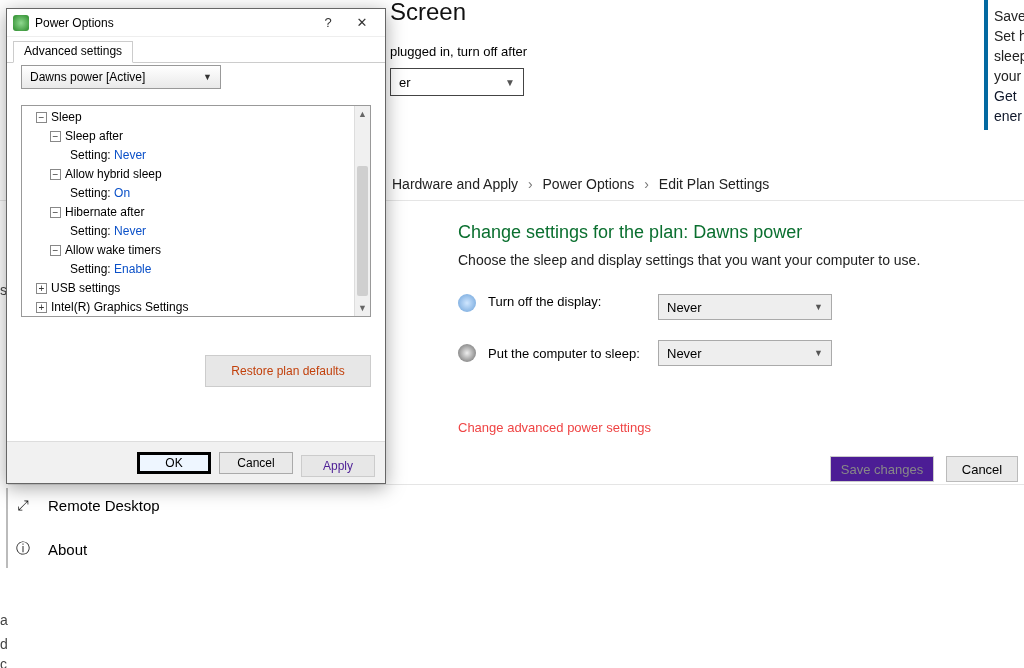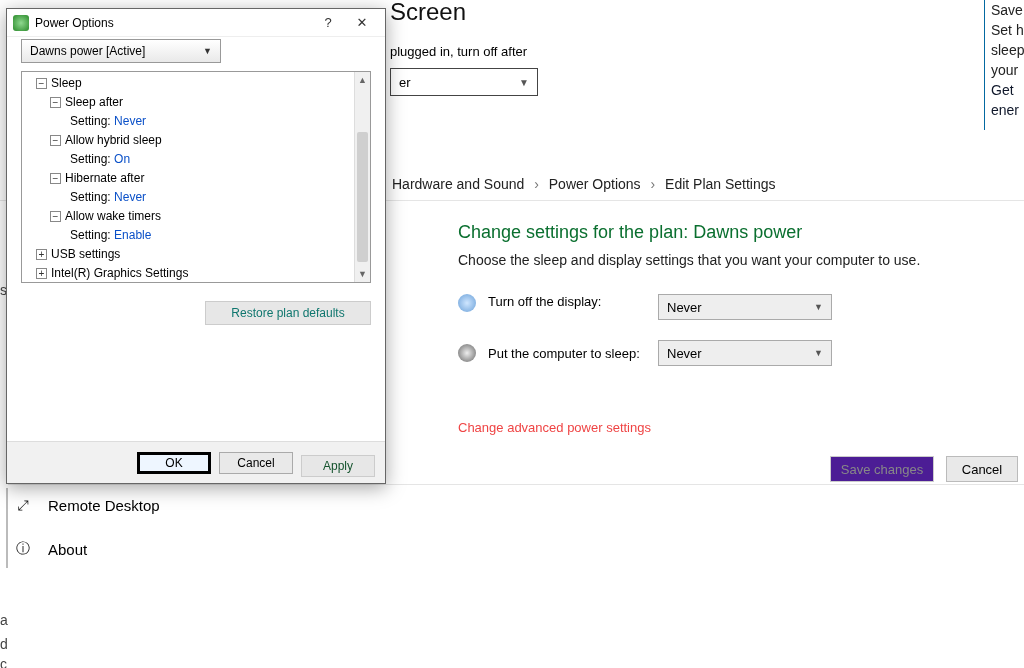--- a/index.html
+++ b/index.html
@@ -3,27 +3,27 @@
 <meta charset="utf-8">
 <style>
   * { box-sizing: border-box; font-family: "Segoe UI", Arial, sans-serif; }
   body { margin:0; padding:0; width:1024px; height:668px; background:#fff; overflow:hidden; position:relative; font-size:13px; color:#000; }
 
   
   .bg { position:absolute; inset:0; }
 
   .top-frag { position:absolute; left:390px; top:-2px; font-size:24px; color:#111; }
   .top-label { position:absolute; left:390px; top:44px; }
-  .top-select { position:absolute; left:390px; top:68px; width:148px; height:28px;
+  .top-select { position:absolute; left:390px; top:68px; width:134px; height:28px;
     border:1px solid #444; background:#fff; display:flex; align-items:center;
     justify-content:space-between; padding:0 8px; }
   .top-select .chev { font-size:10px; color:#555; }
 
   .right-links { position:absolute; right:0; top:0; width:40px; text-align:left;
-    font-size:14px; color:#222; border-left:1px solid #0369a1; height:130px; padding:2px 0 0 6px; }
+    font-size:14px; color:#222; border-left:4px solid #0369a1; height:130px; padding:8px 0 0 6px; }
   .right-links div { margin-bottom:4px; overflow:hidden; white-space:nowrap; }
   .right-links .linkish { color:#0f172a; }
 
   .breadcrumb { position:absolute; left:392px; top:176px; font-size:14px; color:#222; }
   .breadcrumb .sep { color:#777; margin:0 6px; }
   .bc-div { position:absolute; left:0; right:0; top:200px; border-top:1px solid #e5e5e5; }
 
   .plan-head { position:absolute; left:458px; top:222px; font-size:18px; color:#0a6f2f; }
   .plan-sub  { position:absolute; left:458px; top:252px; font-size:14px; color:#222; }
 
@@ -65,44 +65,44 @@
   .hint { display:flex; padding:14px 14px 10px 18px; }
   .hint-ico { width:36px; height:36px; background:radial-gradient(#9fe39f,#2a8a2a);
     border-radius:6px; margin-right:10px; flex:0 0 auto; }
   .hint-text { font-size:12px; line-height:1.35; color:#222; }
 
   .plan-select { margin:2px 0 8px 14px; width:200px; height:24px; border:1px solid #999;
     background:linear-gradient(#fff,#e9e9e9); display:flex; align-items:center;
     justify-content:space-between; padding:0 8px; font-size:12px; }
   .plan-select .chev { font-size:9px; color:#333; }
 
-  .tree-wrap { margin:8px 14px; border:1px solid #999; height:212px; position:relative; }
+  .tree-wrap { margin:16px 14px; border:1px solid #999; height:212px; position:relative; }
   .tree { position:absolute; inset:0; overflow:hidden; padding:2px 4px; font-size:12px; line-height:19px; }
   .tree .n { white-space:nowrap; }
   .tree .box { display:inline-block; width:11px; height:11px; border:1px solid #888;
     margin-right:4px; text-align:center; font-size:10px; line-height:9px; color:#333;
     vertical-align:middle; background:#fff; }
   .tree .link { color:#0a50c8; }
   .ind1 { padding-left:10px; }
   .ind2 { padding-left:24px; }
   .ind3 { padding-left:44px; }
   .scroll-track { position:absolute; right:0; top:0; bottom:0; width:16px; background:#f0f0f0; border-left:1px solid #ddd; }
   .scroll-btn { height:16px; background:#f0f0f0; display:flex; align-items:center; justify-content:center; font-size:9px; color:#666; }
   .scroll-thumb { position:absolute; left:2px; right:2px; top:60px; height:130px; background:#cfcfcf; border-radius:2px; }
 
   .restore-row { display:flex; justify-content:flex-end; padding:10px 14px 0 0; }
-  .restore-btn { width:166px; height:24px; background:#e7e7e7; border:1px solid #ccc;
-    color:#0f766e; font-size:12px; display:flex; align-items:center; justify-content:center; }
+  .restore-btn { width:166px; height:32px; background:#e7e7e7; border:1px solid #ccc;
+    color:#c2410c; font-size:12px; display:flex; align-items:center; justify-content:center;margin-top:12px; }
 
   .dlg-footer { position:absolute; left:0; right:0; bottom:0; height:42px; background:#f1f1f1;
     border-top:1px solid #ddd; display:flex; align-items:center; justify-content:flex-end; padding:0 10px; gap:8px; }
   .fbtn { width:74px; height:22px; border:1px solid #aaa; background:#e9e9e9; font-size:12px;
     display:flex; align-items:center; justify-content:center; }
   .fbtn.ok { border:3px solid #000000; background:#eef6ff; color:#000; }
-  .fbtn.apply { color:#14532d; background:#e7e7e7; border:1px solid #ccc;margin-top:7px; }
+  .fbtn.apply { color:#4c1d95; background:#e7e7e7; border:1px solid #ccc;margin-top:7px; }
 
   .stray { position:absolute; left:0; color:#444; font-size:14px; }
 </style>
 </head>
 <body>
 
 <div class="bg">
   <div class="top-frag">Screen</div>
   <div class="top-label">plugged in, turn off after</div>
   <div class="top-select">
@@ -113,21 +113,21 @@
   <div class="right-links">
     <div>Save</div>
     <div>Set h</div>
     <div>sleep</div>
     <div>your</div>
     <div class="linkish">Get</div>
     <div class="linkish">ener</div>
   </div>
 
   <div class="breadcrumb">
-    <span>Hardware and Sound</span>
+    <span>Hardware and Apply</span>
     <span class="sep">›</span>
     <span>Power Options</span>
     <span class="sep">›</span>
     <span>Edit Plan Settings</span>
   </div>
   <div class="bc-div"></div>
 
   <div class="plan-head">Change settings for the plan: Dawns power</div>
   <div class="plan-sub">Choose the sleep and display settings that you want your computer to use.</div>
 
@@ -172,20 +172,23 @@
 <div class="stray" style="top:656px">c</div>
 
 <div class="dlg">
   <div class="titlebar">
     <div class="t-ico"></div>
     <div class="t-title">Power Options</div>
     <div class="t-btn">?</div>
     <div class="t-btn">✕</div>
   </div>
 
+  <div class="tabrow">
+    <div class="tab">Advanced settings</div>
+  </div>
 
 
   <div class="plan-select">
     <span>Dawns power [Active]</span>
     <span class="chev">▼</span>
   </div>
 
   <div class="tree-wrap">
     <div class="tree">
       <div class="n ind1"><span class="box">−</span><span>Sleep</span></div>

